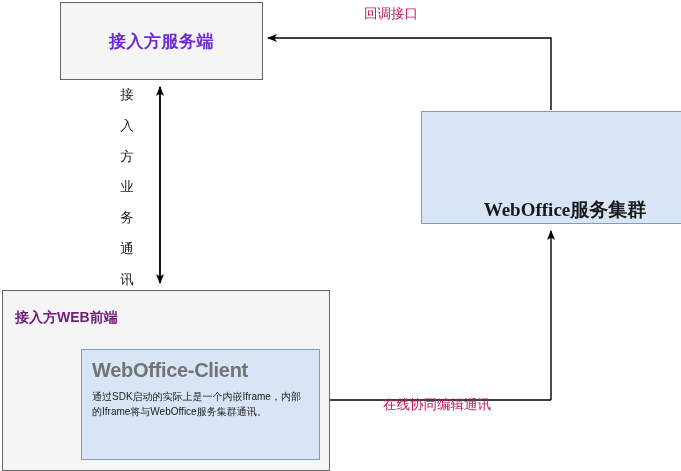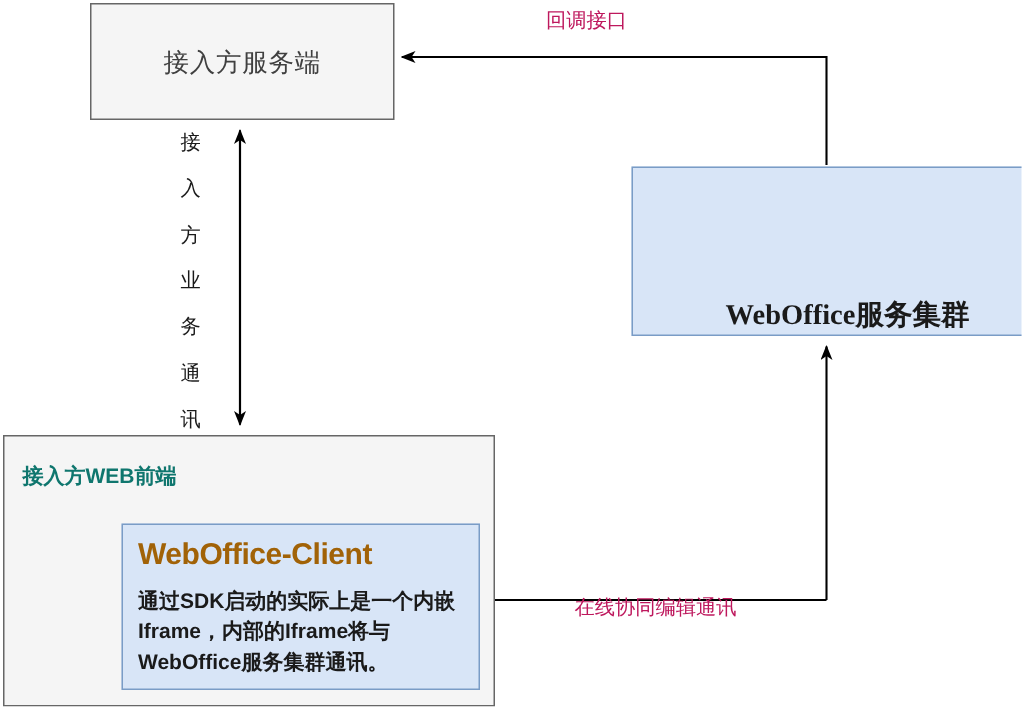--- a/index.html
+++ b/index.html
@@ -36,22 +36,22 @@
     left: 60px;
     top: 2px;
     width: 203px;
     height: 78px;
     display: flex;
     align-items: center;
     justify-content: center;
   }
   #box-server .title {
     font-size: 17px;
-    font-weight: normal;
-    color: #404040;
+    font-weight: bold;
+    color: #6d28d9;
     letter-spacing: 0.5px;
   }
   #box-weboffice {
     left: 421px;
     top: 111px;
     width: 288px;
     height: 113px;
     display: flex;
     align-items: flex-end;
     justify-content: center;
@@ -67,40 +67,40 @@
     top: 290px;
     width: 328px;
     height: 181px;
   }
   #box-frontend .title {
     position: absolute;
     left: 12px;
     top: 18px;
     font-size: 14px;
     font-weight: bold;
-    color: #0f766e;
+    color: #701a75;
   }
   #box-client {
     left: 81px;
     top: 349px;
     width: 239px;
     height: 111px;
     padding: 6px 10px 0 10px;
   }
   #box-client .client-title {
     font-size: 20px;
     font-weight: bold;
-    color: #a16207;
+    color: #737373;
     letter-spacing: -0.3px;
     line-height: 1.2;
     margin: 2px 0 8px 0;
   }
   #box-client .client-desc {
-    font-size: 14px;
-    font-weight: bold;
+    font-size: 10px;
+    font-weight: normal;
     color: #1a1a1a;
     line-height: 1.45;
     margin: 0;
   }
   
   .label {
     position: absolute;
     font-size: 13.5px;
     color: #be185d;
     white-space: nowrap;

